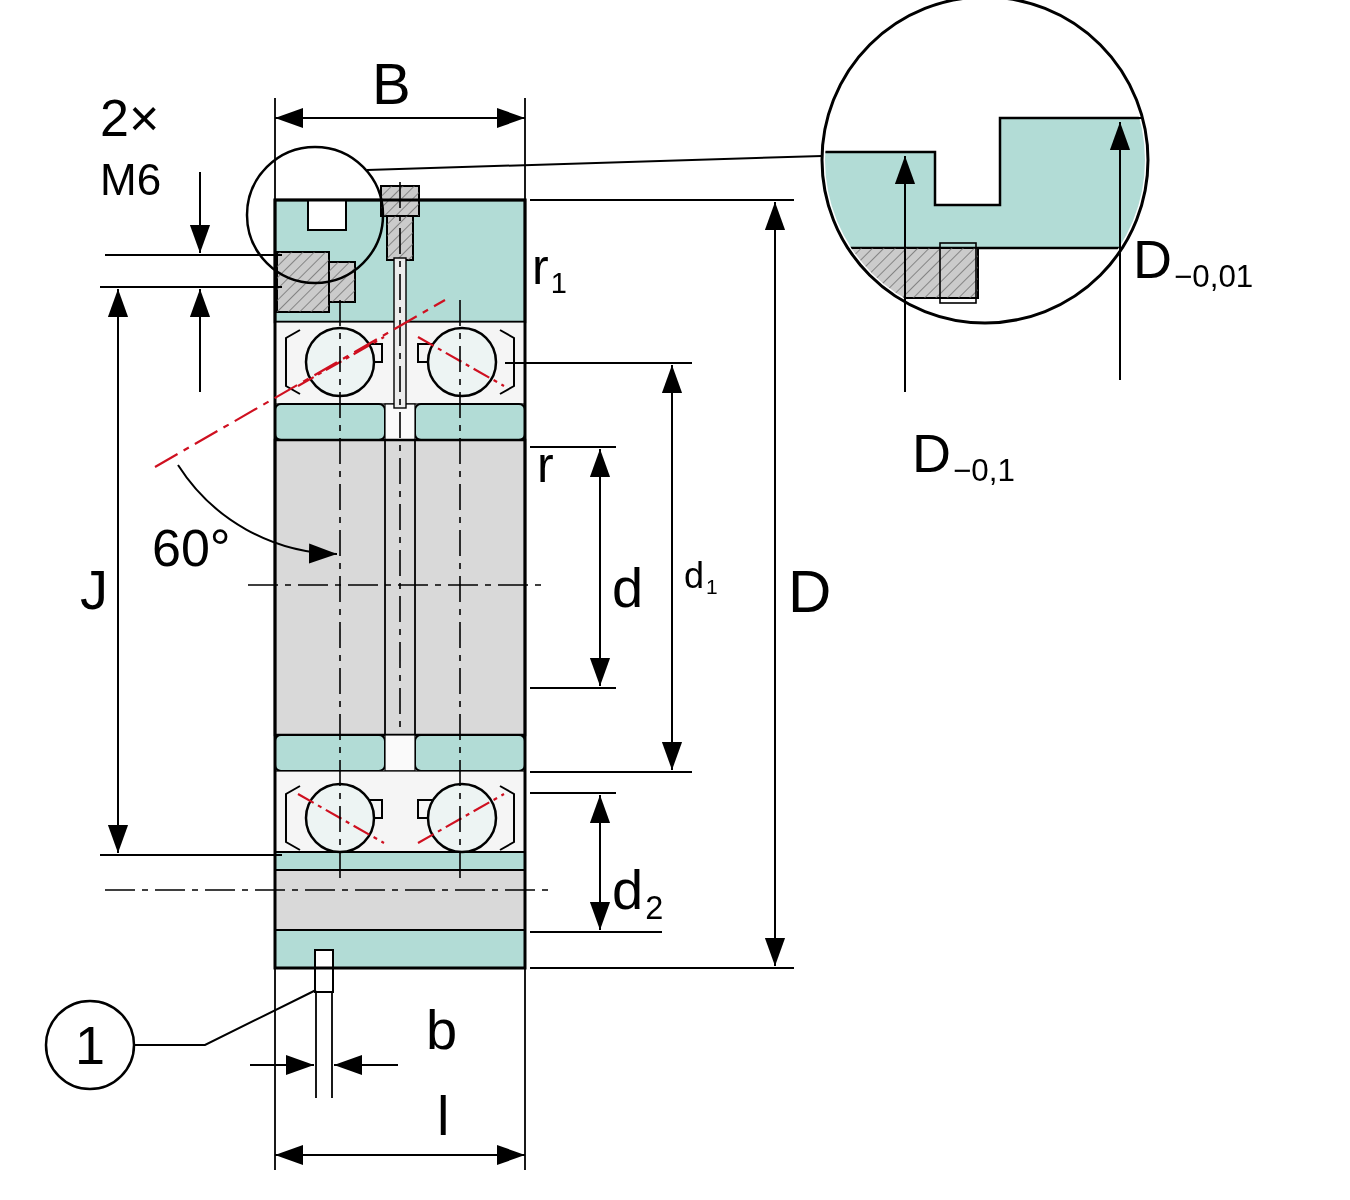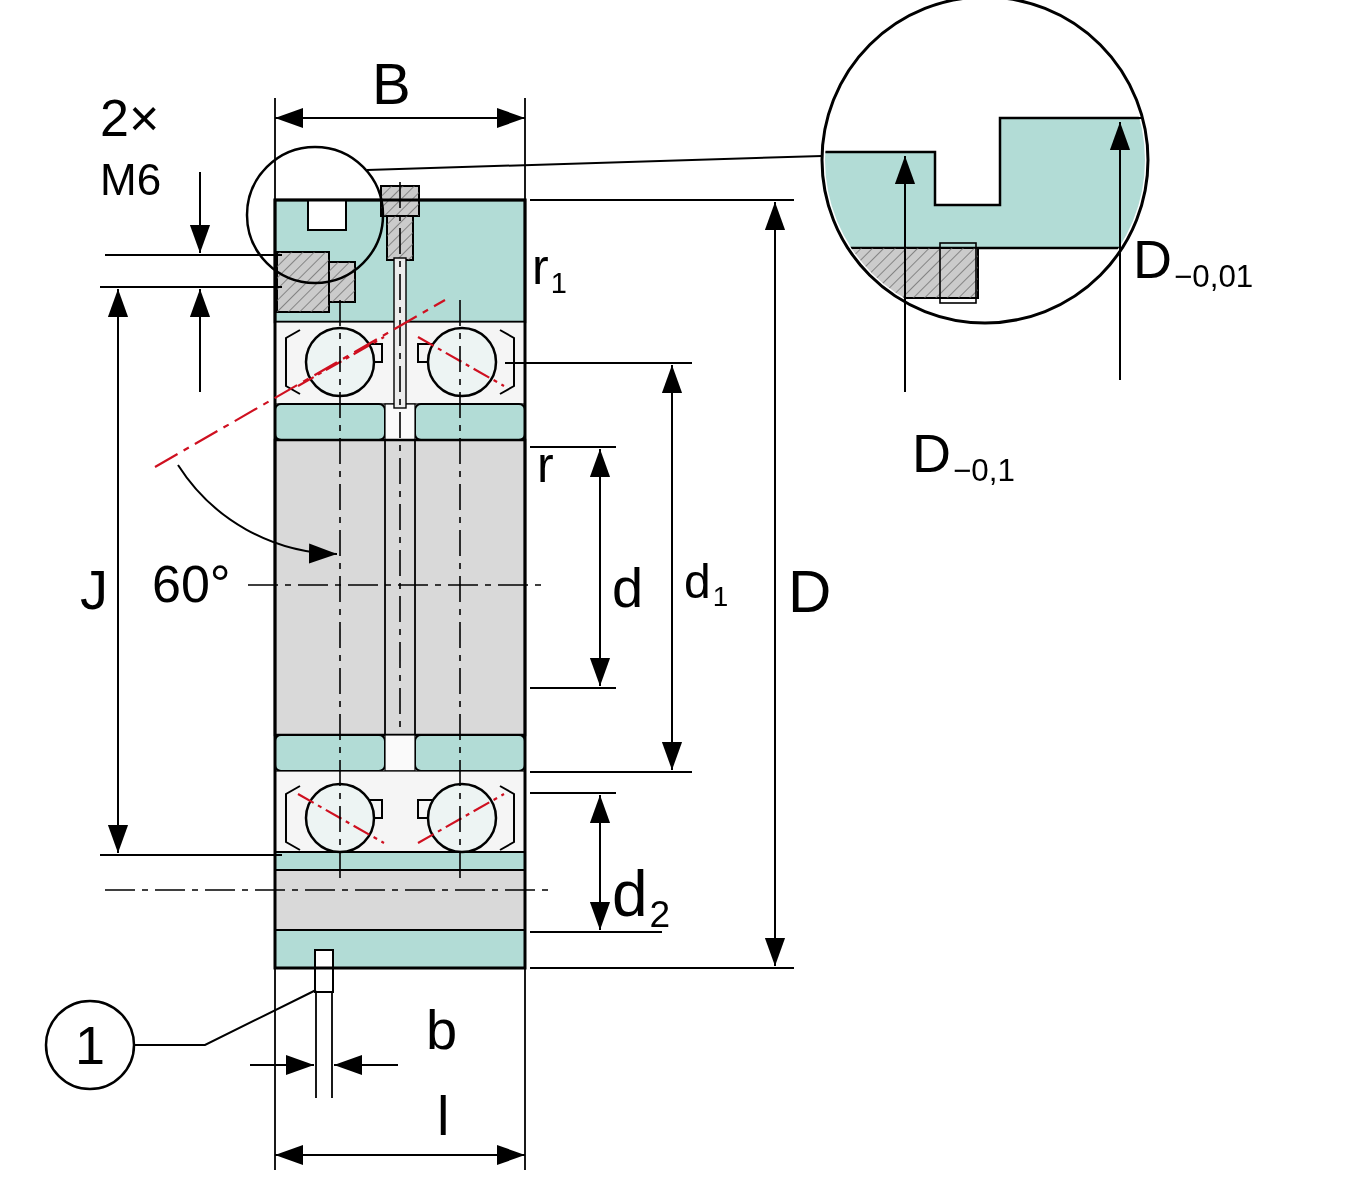--- a/index.html
+++ b/index.html
@@ -170,33 +170,33 @@
 
 <div class="label" style="left:100px;top:92px;font-size:52px;">2×</div>
 <div class="label" style="left:100px;top:158px;font-size:44px;">M6</div>
 
 <div class="label" style="left:532px;top:210px;font-size:50px;margin-top:32px;">
   <span>r</span><span class="sub">1</span>
 </div>
 
 <div class="label" style="left:537px;top:440px;font-size:50px;">r</div>
 
-<div class="label" style="left:152px;top:522px;font-size:52px;margin-top:36px;">60°</div>
+<div class="label" style="left:152px;top:522px;font-size:52px;">60°</div>
 
 <div class="label" style="left:80px;top:562px;font-size:56px;">J</div>
 
 <div class="label" style="left:612px;top:560px;font-size:56px;">d</div>
 
-<div class="label" style="left:684px;top:558px;font-size:48px;">
+<div class="label" style="left:684px;top:558px;font-size:36px;">
   <span>d</span><span class="sub">1</span>
 </div>
 
 <div class="label" style="left:788px;top:562px;font-size:60px;">D</div>
 
-<div class="label" style="left:612px;top:862px;font-size:64px;">
+<div class="label" style="left:612px;top:862px;font-size:56px;">
   <span>d</span><span class="sub">2</span>
 </div>
 
 <div class="label" style="left:426px;top:1002px;font-size:56px;">b</div>
 
 <div class="label" style="left:437px;top:1088px;font-size:56px;">l</div>
 
 <div class="label" style="left:912px;top:378px;font-size:54px;margin-top:48px;">
   <span>D</span><span class="sub">−0,1</span>
 </div>

